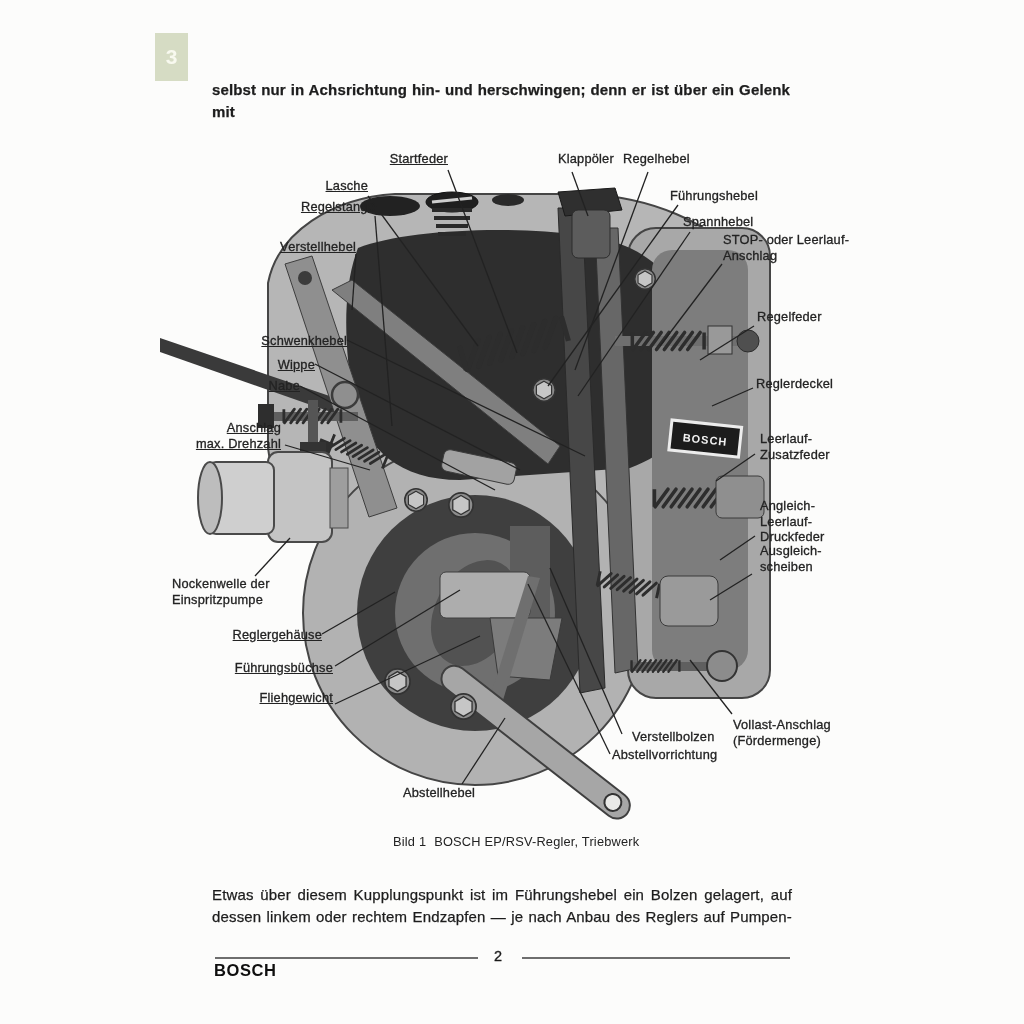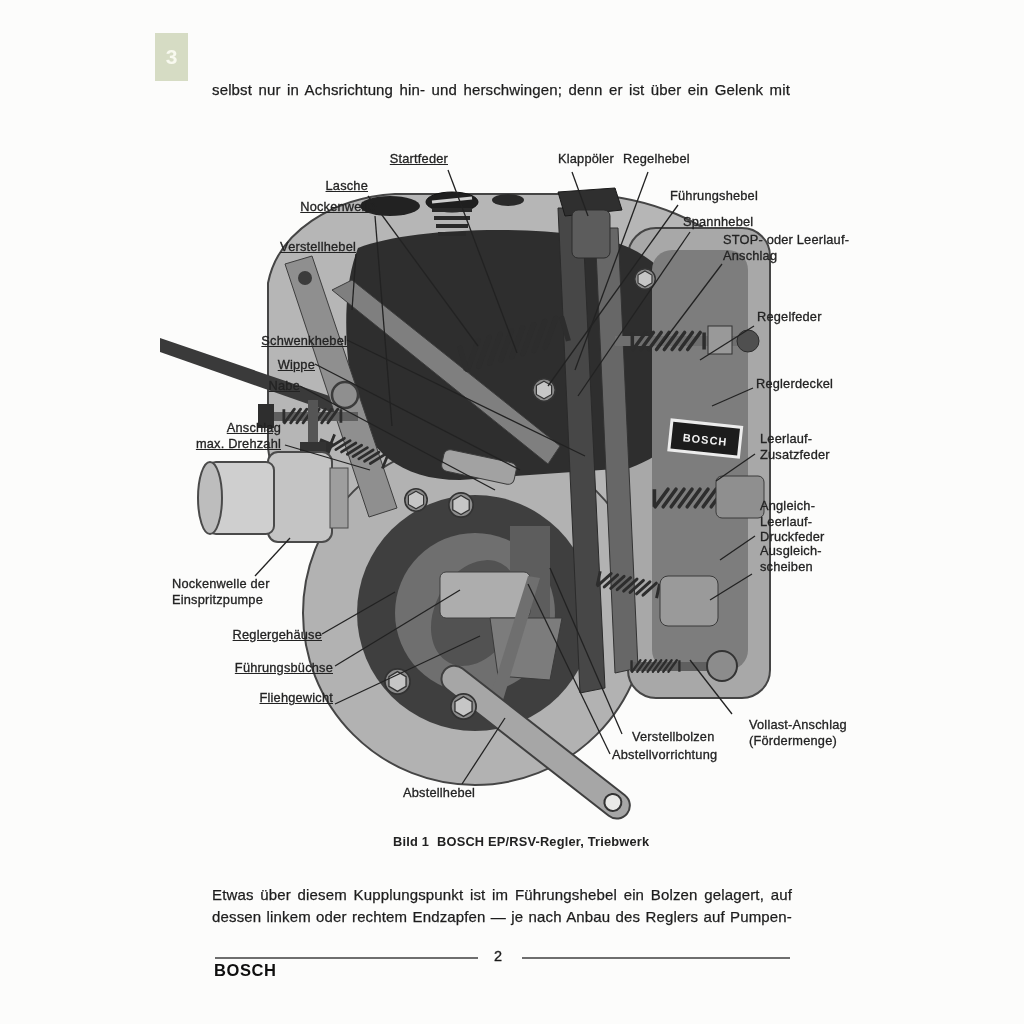--- a/index.html
+++ b/index.html
@@ -13,37 +13,37 @@
   
   .tab {
     left:155px; top:33px; width:33px; height:48px;
     background:#d6dcc4; display:flex; align-items:center; justify-content:center;
     font-size:21px; font-weight:bold; color:#f8f9ef;
   }
 
   
   .bodytext { font-size:15px; line-height:21.6px; letter-spacing:0.15px;
               -webkit-text-stroke:0.25px #1d1d1d; }
-  .para-top { left:212px; top:79px; width:578px; }
+  .para-top { left:212px; top:79px; width:578px;font-weight:bold; }
   .para-bottom { left:212px; top:884px; width:580px; }
   .jline { text-align:justify; text-align-last:justify; }
 
   
   .figure { left:160px; top:148px; width:710px; height:690px; }
   .art, .leaders { position:absolute; left:0; top:0; width:710px; height:690px; }
   .leaders line { stroke:#222; stroke-width:1.3; }
 
   .lbl {
     position:absolute; font-size:12.8px; line-height:15.5px; color:#232323;
     white-space:pre-line; -webkit-text-stroke:0.3px #232323; letter-spacing:0.2px;
   }
   .lbl.r { text-align:right;text-decoration:underline; }
 
   
-  .caption { left:393px; top:834px; font-size:12.8px; font-weight:bold;
+  .caption { left:393px; top:834px; font-size:12.8px; font-weight:normal;
              letter-spacing:0.2px; color:#222; display:flex; }
   .caption .cap-text { margin-left:8px; }
 
   
   .rule { height:0; border-top:2px solid #6e6e6e; }
   .rule-left  { left:215px; top:957px; width:263px; }
   .rule-right { left:522px; top:957px; width:268px; }
   .page-num { left:486px; top:948px; width:24px; text-align:center;
               font-size:14.5px; color:#1a1a1a; -webkit-text-stroke:0.3px #1a1a1a; }
   .brand { left:214px; top:961px; font-size:16.5px; font-weight:bold;
@@ -199,21 +199,21 @@
     <line x1="595" y1="306" x2="556" y2="333"></line>
     <line x1="595" y1="388" x2="560" y2="412"></line>
     <line x1="592" y1="426" x2="550" y2="452"></line>
     <line x1="572" y1="566" x2="530" y2="512"></line>
     <line x1="462" y1="586" x2="390" y2="420"></line>
     <line x1="450" y1="606" x2="368" y2="436"></line>
   </svg>
 
   <div class="lbl r" style="right:422px; top:3px">Startfeder</div>
   <div class="lbl r" style="right:502px; top:30px">Lasche</div>
-  <div class="lbl r" style="right:495px; top:51px">Nockenwelle</div>
+  <div class="lbl r" style="right:495px; top:51px">Regelstange</div>
   <div class="lbl r" style="right:514px; top:91px">Verstellhebel</div>
   <div class="lbl r" style="right:523px; top:185px">Schwenkhebel</div>
   <div class="lbl r" style="right:555px; top:209px">Wippe</div>
   <div class="lbl r" style="right:570px; top:230px">Nabe</div>
   <div class="lbl r" style="right:589px; top:272px">Anschlag
 max. Drehzahl</div>
   <div class="lbl" style="left:12px;  top:428px">Nockenwelle der
 Einspritzpumpe</div>
   <div class="lbl r" style="right:548px; top:479px">Reglergehäuse</div>
   <div class="lbl r" style="right:537px; top:512px">Führungsbüchse</div>
@@ -227,21 +227,21 @@
 Anschlag</div>
   <div class="lbl" style="left:597px; top:161px">Regelfeder</div>
   <div class="lbl" style="left:596px; top:228px">Reglerdeckel</div>
   <div class="lbl" style="left:600px; top:283px">Leerlauf-
 Zusatzfeder</div>
   <div class="lbl" style="left:600px; top:350px">Angleich-
 Leerlauf-
 Druckfeder</div>
   <div class="lbl" style="left:600px; top:395px">Ausgleich-
 scheiben</div>
-  <div class="lbl" style="left:589px; top:569px">Vollast-Anschlag
+  <div class="lbl" style="left:573px; top:569px">Vollast-Anschlag
 (Fördermenge)</div>
   <div class="lbl" style="left:472px; top:581px">Verstellbolzen</div>
   <div class="lbl" style="left:452px; top:599px">Abstellvorrichtung</div>
 </div>
 
 <div class="abs caption">
   <span>Bild 1</span>
   <span class="cap-text">BOSCH EP/RSV-Regler, Triebwerk</span>
 </div>
 

